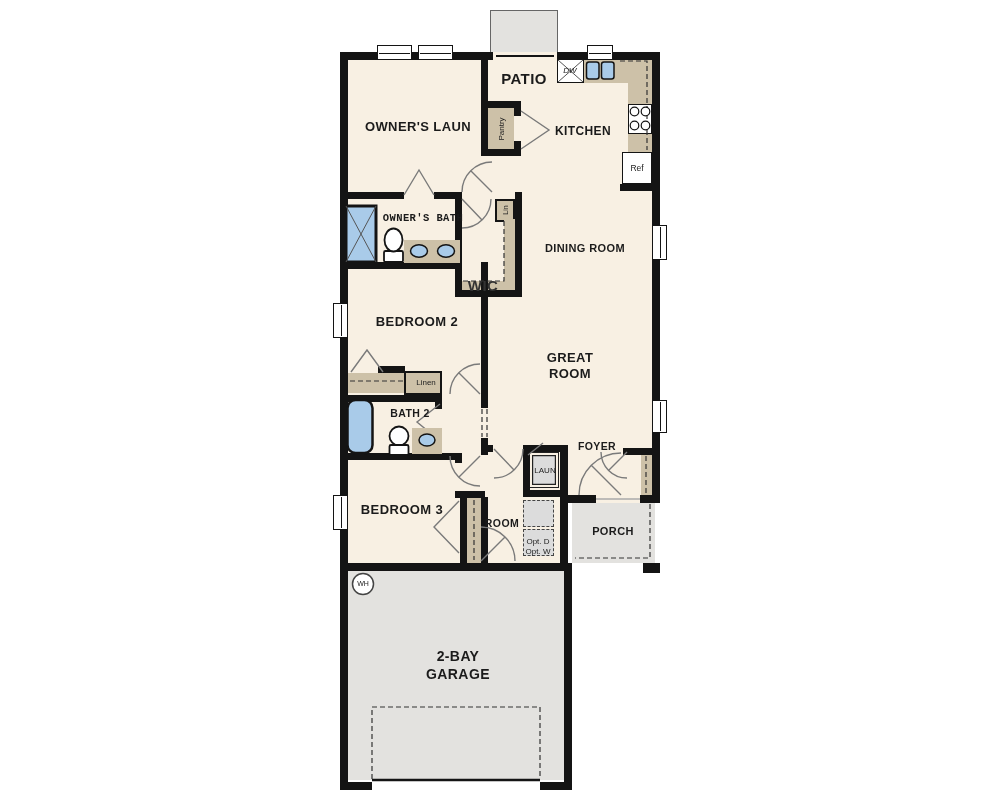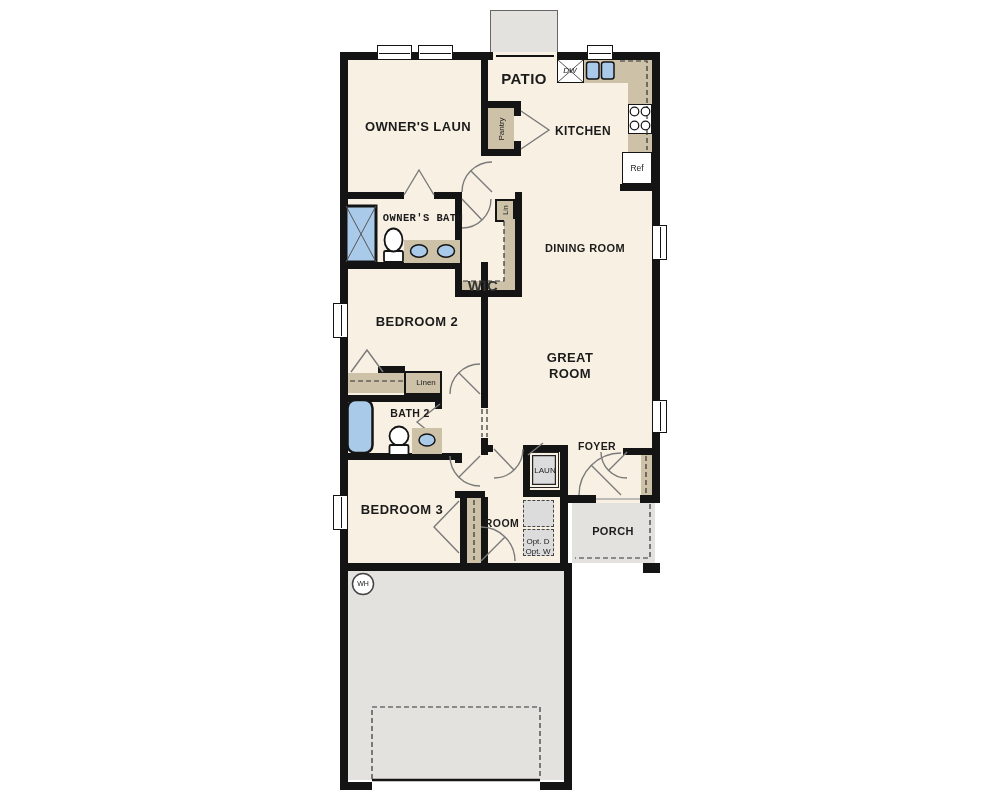--- a/index.html
+++ b/index.html
@@ -200,14 +200,15 @@
   <div class="lbl" style="left:410px;top:414px;font-size:10.5px;width:80px;">BATH 2</div>
   <div class="lbl" style="left:570px;top:366px;font-size:13px;width:80px;">GREAT ROOM</div>
   <div class="lbl" style="left:597px;top:447px;font-size:10.5px;">FOYER</div>
   <div class="lbl sm" style="left:545px;top:471px;font-size:8px;">LAUN</div>
   <div class="lbl" style="left:502px;top:524px;font-size:10.5px;">ROOM</div>
   <div class="lbl sm" style="left:538px;top:513px;font-size:8px;width:26px;margin-top:39px;">Opt. W</div>
   <div class="lbl sm" style="left:538px;top:542px;font-size:8px;width:26px;">Opt. D</div>
   <div class="lbl" style="left:402px;top:510px;font-size:13px;width:160px;">BEDROOM 3</div>
   <div class="lbl" style="left:613px;top:532px;font-size:11px;">PORCH</div>
   <div class="lbl sm" style="left:363px;top:584px;font-size:7px;">WH</div>
+  <div class="lbl" style="left:458px;top:665px;font-size:14px;width:110px;">2-BAY GARAGE</div>
 
 </div>
 
 </body></html>

